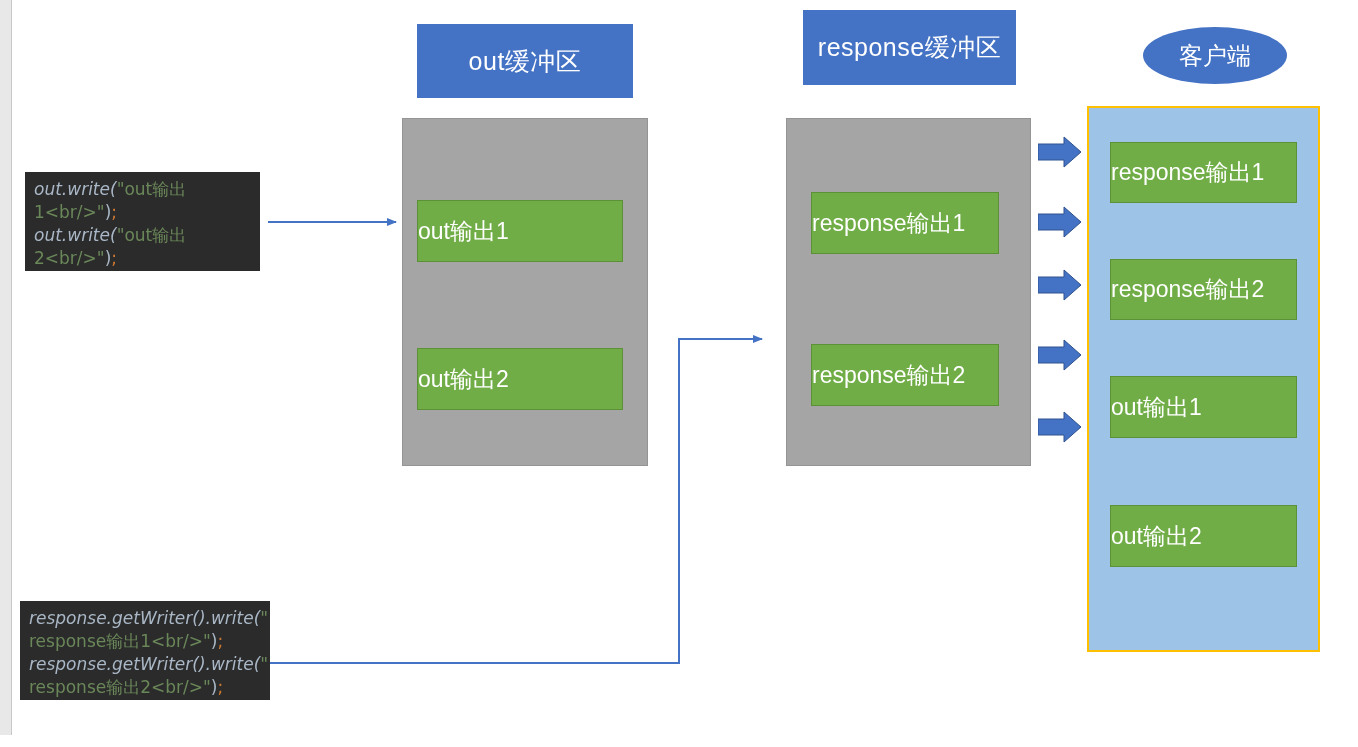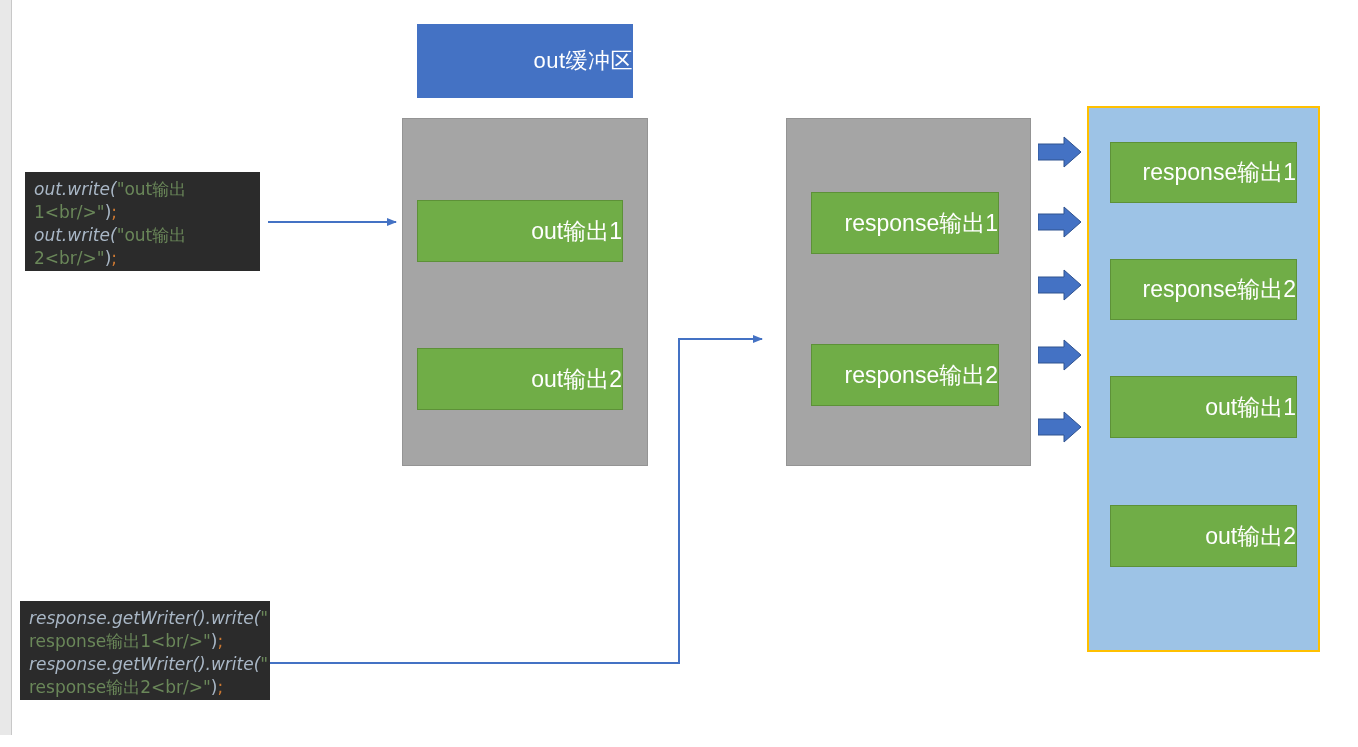--- a/index.html
+++ b/index.html
@@ -34,23 +34,23 @@
     height: 735px;
     background: #c8c8c8;
   }
 
   
   .hdr-box {
     position: absolute;
     background: #4472c4;
     display: flex;
     align-items: center;
-    justify-content: flex-end;
+    justify-content: center;
     color: #ffffff;
-    font-size: 22px;
+    font-size: 25px;
     letter-spacing: .5px;
     box-sizing: border-box;
   }
 
   .ellipse {
     position: absolute;
     background: #4472c4;
     border-radius: 50%;
     display: flex;
     align-items: center;
@@ -74,21 +74,21 @@
     box-sizing: border-box;
   }
 
   .green-box {
     position: absolute;
     background: #70ad47;
     border: 1px solid #5d9138;
     box-sizing: border-box;
     display: flex;
     align-items: center;
-    justify-content: flex-end;
+    justify-content: flex-start;
     color: #ffffff;
     font-size: 23px;
     white-space: nowrap;
   }
 
   
   .code-box {
     position: absolute;
     background: #2b2b2b;
     box-sizing: border-box;
@@ -137,21 +137,27 @@
 
     <line x1="268" y1="222" x2="396" y2="222" stroke="#4472c4" stroke-width="2" marker-end="url(#tip)"></line>
 
     <path d="M255,663 L679,663 L679,339 L762,339" fill="none" stroke="#4472c4" stroke-width="2" marker-end="url(#tip)"></path>
   </svg>
 
   <div class="hdr-box" style="left:417px; top:24px; width:216px; height:74px;">
     <span>out缓冲区</span>
   </div>
 
-
+  <div class="hdr-box" style="left:803px; top:10px; width:213px; height:75px;">
+    <span>response缓冲区</span>
+  </div>
+
+  <div class="ellipse" style="left:1143px; top:27px; width:144px; height:57px;">
+    <span>客户端</span>
+  </div>
 
   <div class="buffer-box" style="left:402px; top:118px; width:246px; height:348px;">
   </div>
   <div class="green-box" style="left:417px; top:200px; width:206px; height:62px;">
     <span>out输出1</span>
   </div>
   <div class="green-box" style="left:417px; top:348px; width:206px; height:62px;">
     <span>out输出2</span>
   </div>
 

